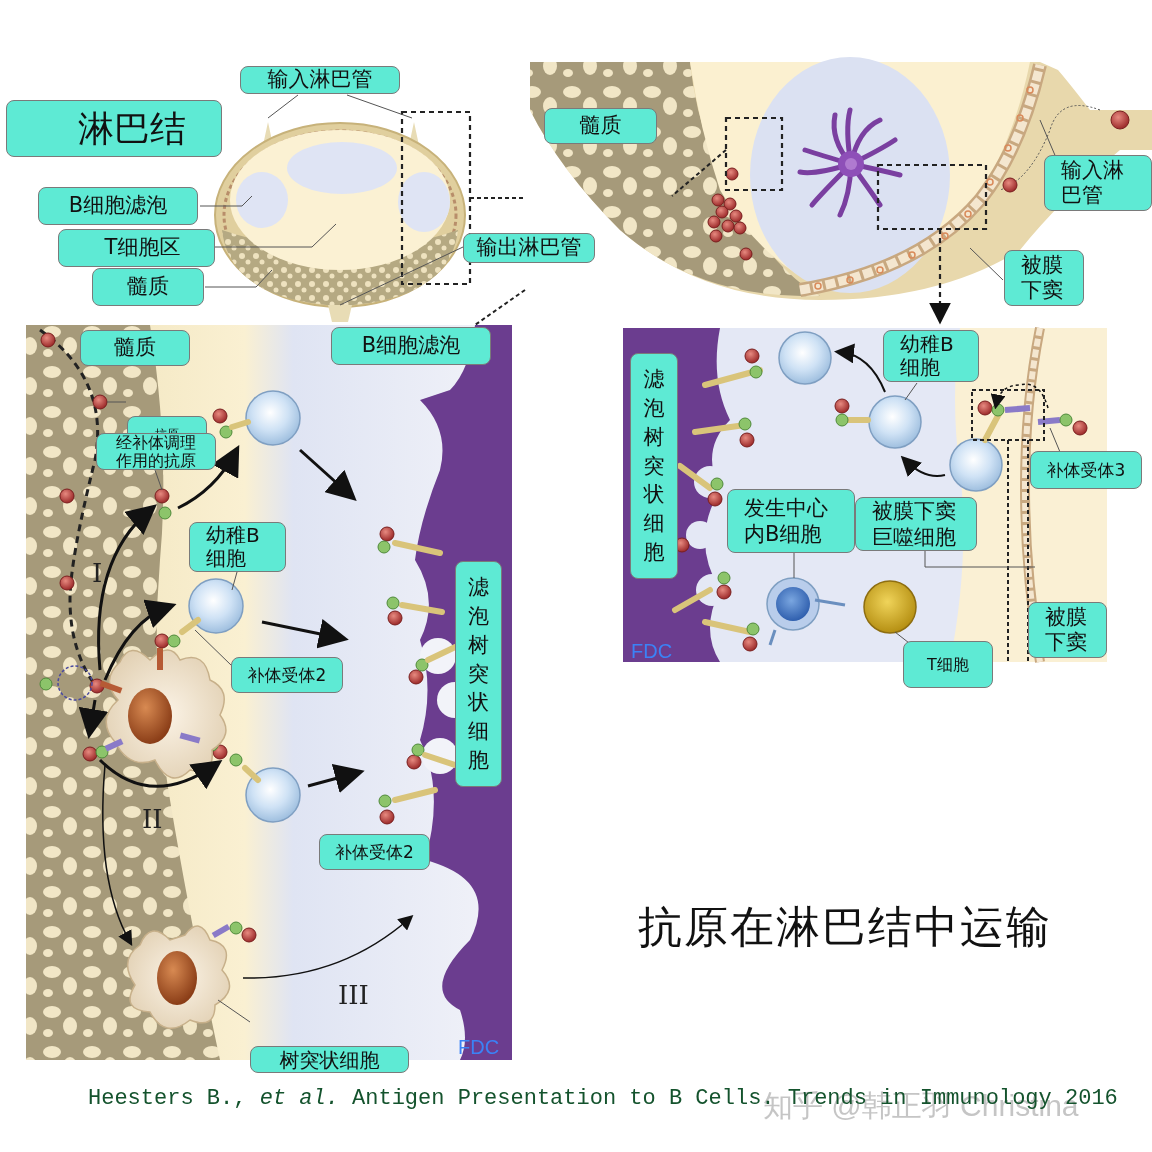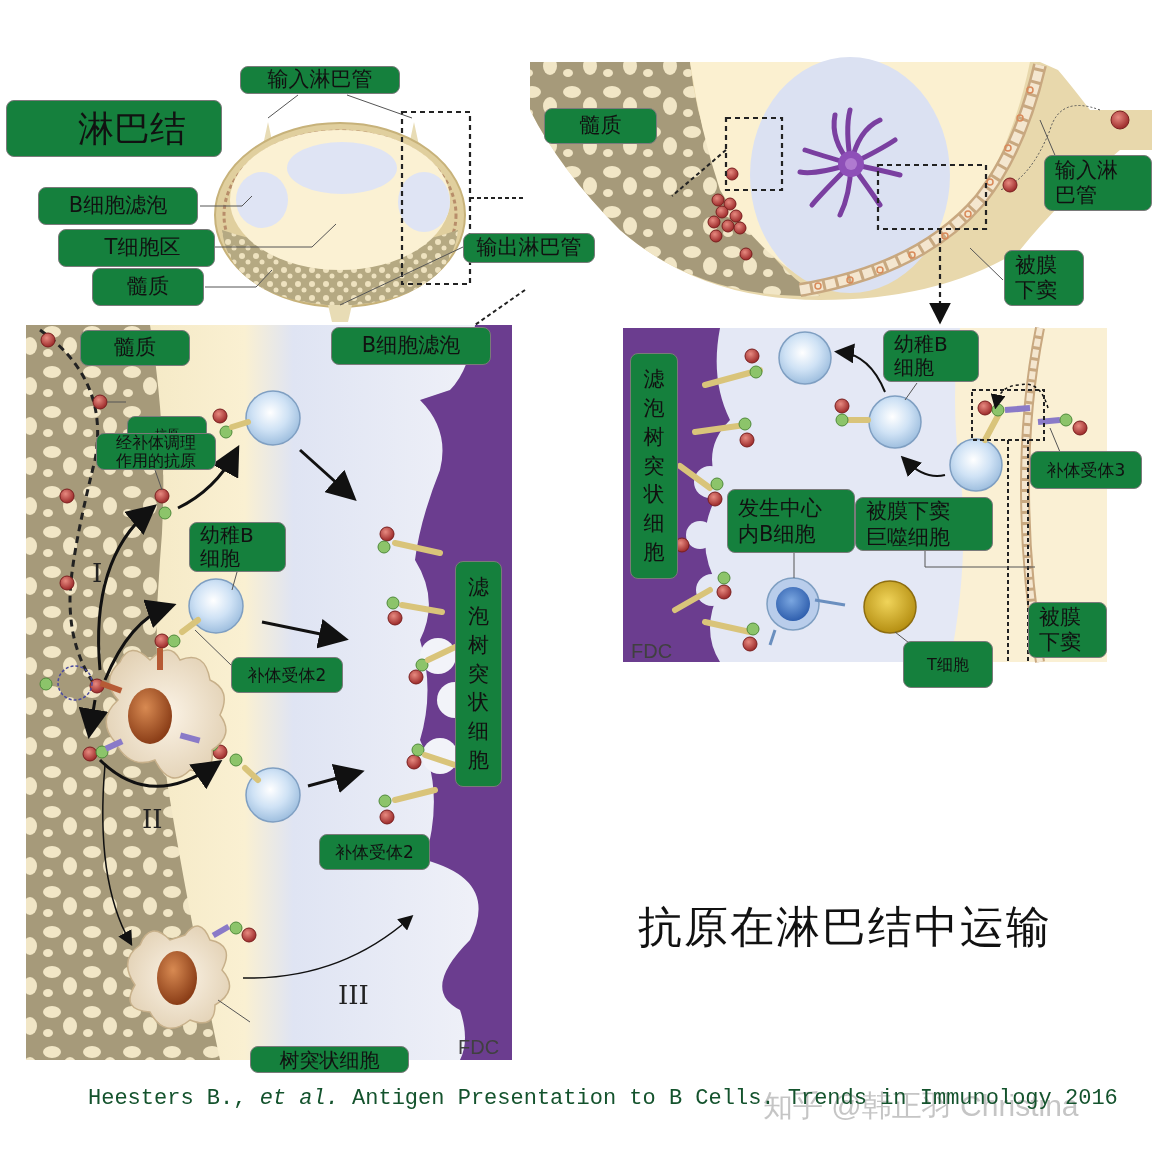--- a/index.html
+++ b/index.html
@@ -1,22 +1,22 @@
 <!DOCTYPE html>
 <html><head>
 <meta charset="utf-8">
 <style>
   html,body{margin:0;padding:0;background:#ffffff;}
   body{width:1152px;height:1152px;position:relative;overflow:hidden;font-family:"DejaVu Sans","Liberation Sans",sans-serif;color:#111;}
   svg.art{position:absolute;left:0;top:0;}
-  .lbl{position:absolute;background:#15803d;border:1.5px solid #7a7a7a;border-radius:8px;color:#111;box-sizing:border-box;display:flex;align-items:center;justify-content:center;text-align:center;line-height:1.2;white-space:nowrap;}
+  .lbl{position:absolute;background:#5eead4;border:1.5px solid #7a7a7a;border-radius:8px;color:#111;box-sizing:border-box;display:flex;align-items:center;justify-content:center;text-align:center;line-height:1.2;white-space:nowrap;}
   .lbl.v{flex-direction:column;white-space:normal;}
-  .lbl.ml{white-space:pre-line;justify-content:flex-start;text-align:left;padding-left:10px;}
+  .lbl.ml{white-space:pre-line;justify-content:flex-start;text-align:left;padding-left:16px;}
   .roman{position:absolute;font-family:"DejaVu Serif","Liberation Serif",serif;font-size:26px;color:#222;}
-  .fdc{position:absolute;font-family:"Liberation Sans",sans-serif;font-size:20px;color:#404040;}
+  .fdc{position:absolute;font-family:"Liberation Sans",sans-serif;font-size:20px;color:#3b82f6;}
   .big-title{position:absolute;font-size:44px;font-weight:500;letter-spacing:2px;color:#111;}
   .citation{position:absolute;font-family:Liberation Mono, monospace;font-size:22px;color:#14532d;white-space:nowrap;}
   .citation i{font-style:italic;}
   .watermark{position:absolute;font-family:"Liberation Sans",sans-serif;font-size:30px;color:rgba(150,150,150,0.55);white-space:nowrap;}
 </style>
 </head>
 <body>
 
 <svg class="art" width="1152" height="1152" viewBox="0 0 1152 1152">
   <defs>
@@ -369,21 +369,21 @@
   <span>突</span>
   <span>状</span>
   <span>细</span>
   <span>胞</span>
 </div>
 <div class="lbl ml" style="left:883px;top:330px;width:96px;height:52px;font-size:20px;line-height:1.15;">幼稚B
 细胞</div>
 <div class="lbl" style="left:1030px;top:451px;width:112px;height:38px;font-size:17px;">补体受体3</div>
 <div class="lbl ml" style="left:727px;top:489px;width:128px;height:64px;font-size:21px;line-height:1.25;">发生中心
 内B细胞</div>
-<div class="lbl ml" style="left:855px;top:497px;width:138px;height:54px;font-size:21px;line-height:1.25;">被膜下窦
+<div class="lbl ml" style="left:855px;top:497px;width:122px;height:54px;font-size:21px;line-height:1.25;">被膜下窦
 巨噬细胞</div>
 <div class="lbl ml" style="left:1028px;top:602px;width:79px;height:56px;font-size:21px;line-height:1.2;">被膜
 下窦</div>
 <div class="lbl" style="left:903px;top:641px;width:90px;height:47px;font-size:16px;">T细胞</div>
 <div class="fdc" style="left:631px;top:640px;">FDC</div>
 
 <div class="big-title" style="left:638px;top:898px;">抗原在淋巴结中运输</div>
 
 <div class="watermark" style="left:763px;top:1086px;">知乎 @韩正羽 Christina</div>
 <div class="citation" style="left:88px;top:1086px;"><span>Heesters B., </span><i>et al.</i><span> Antigen Presentation to B Cells. Trends in Immunology 2016</span></div>

